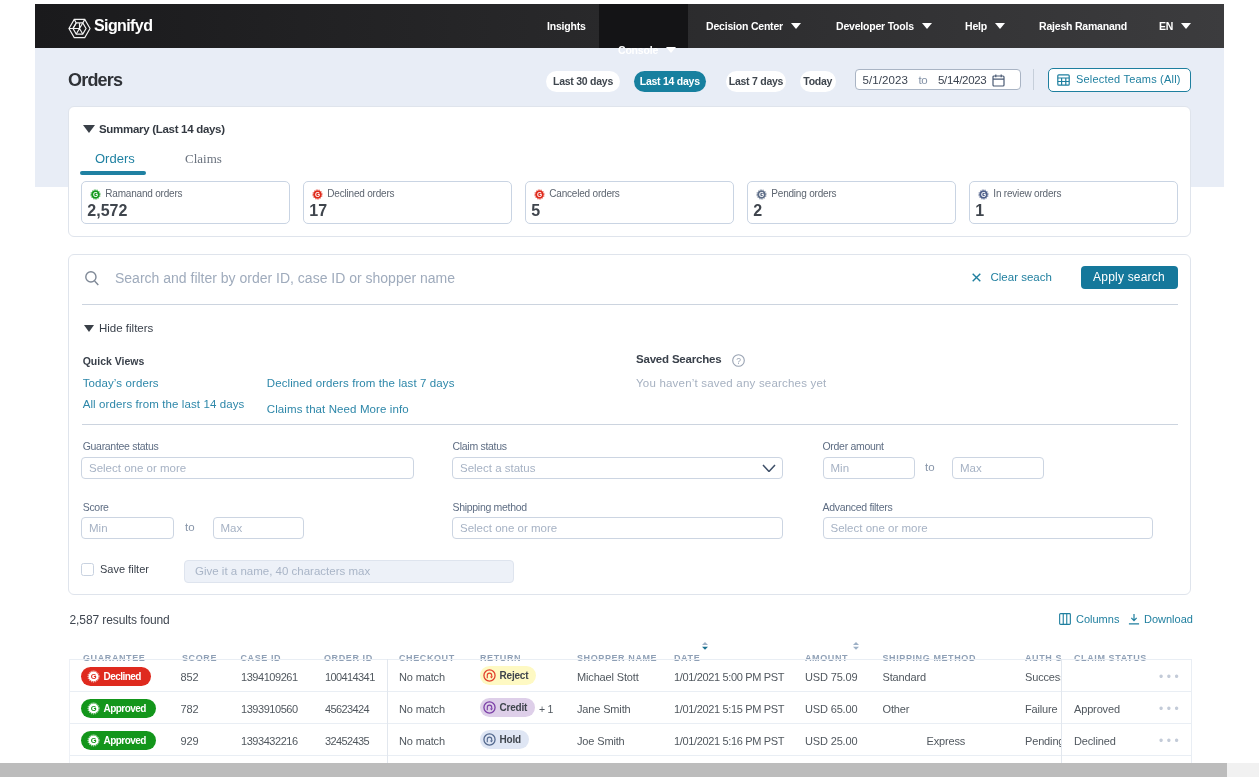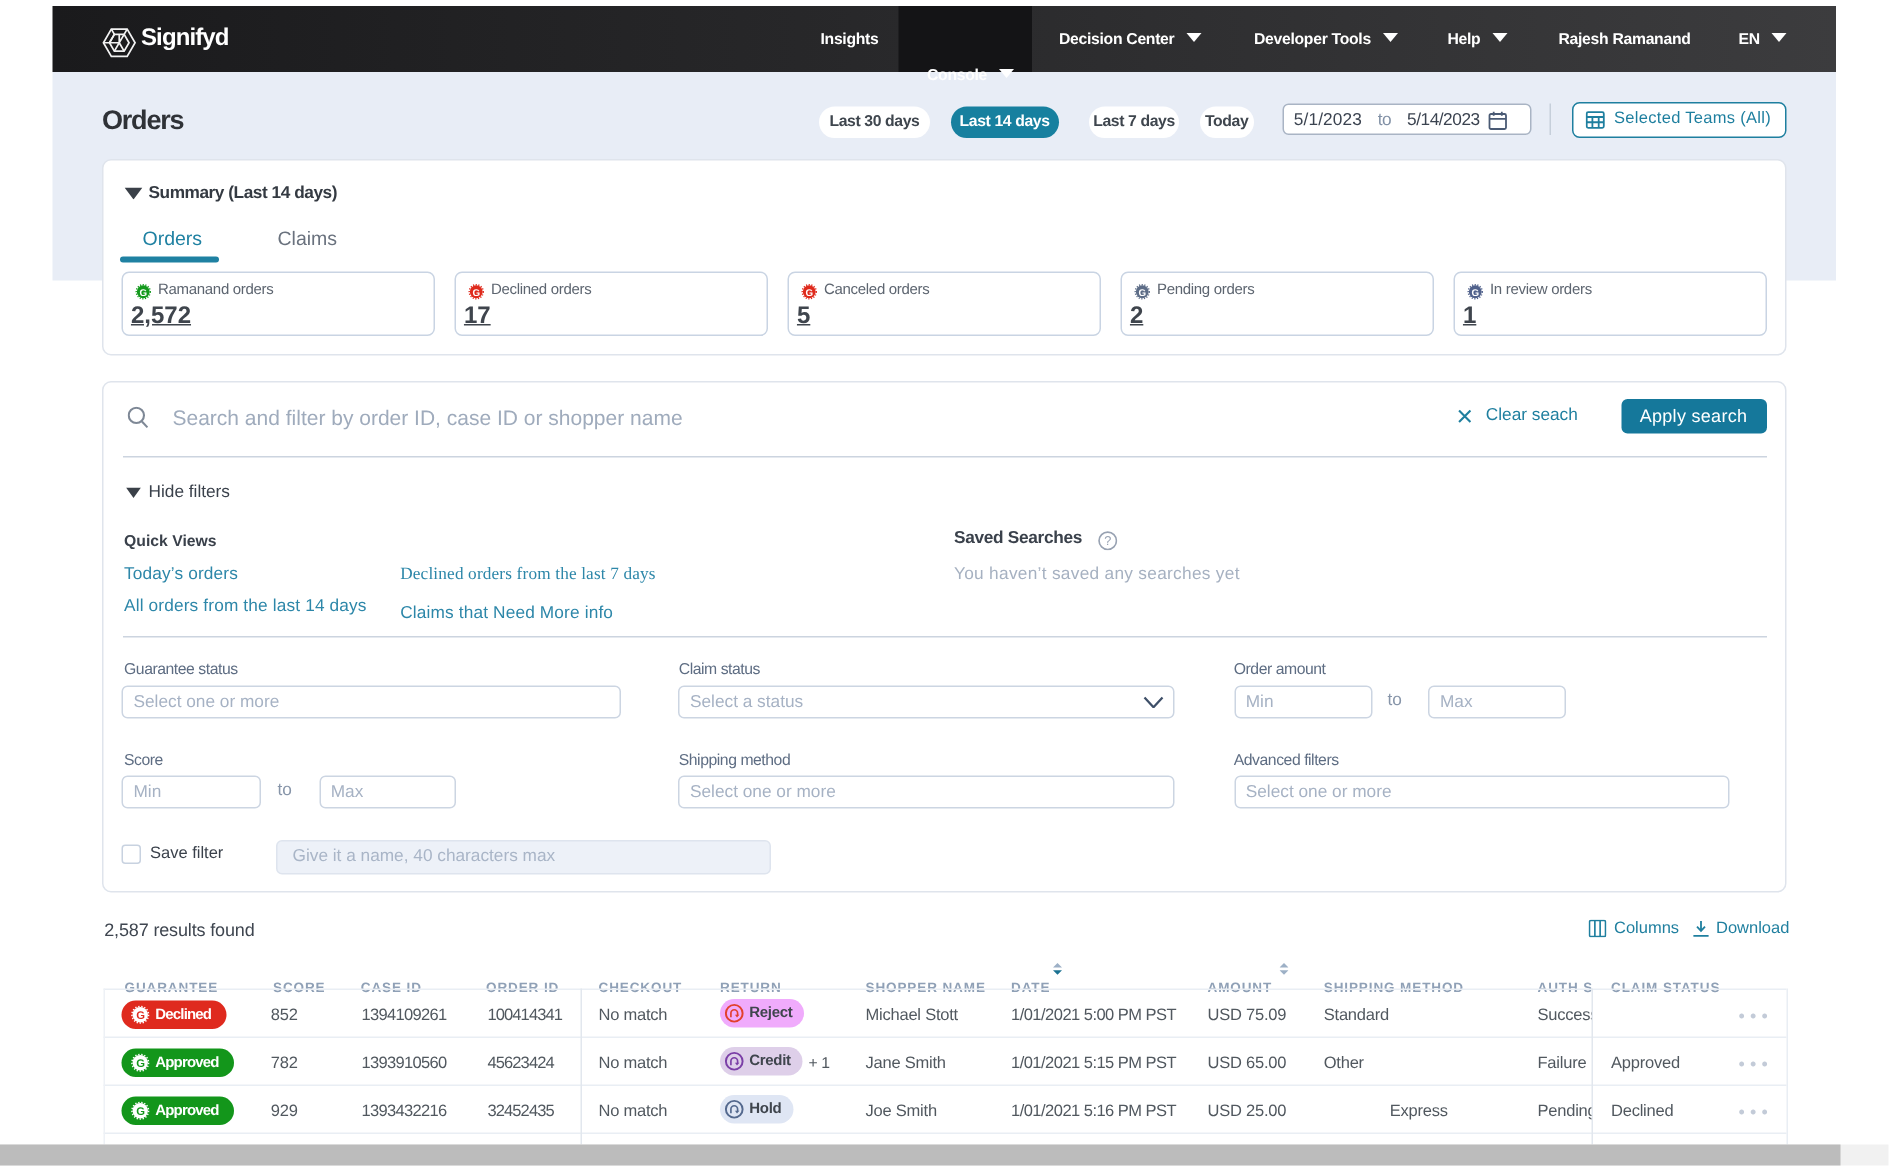--- a/index.html
+++ b/index.html
@@ -25,21 +25,21 @@
   #datebox { position:absolute; left:855px; top:69px; width:166px; height:20.5px; background:#fff;
     border:1px solid #a9b4c4; border-radius:4px; font-size:11.5px; letter-spacing:-0.4px; }
   #vline1 { position:absolute; left:1033px; top:69px; width:1px; height:21px; background:#c6cfda; }
   #teamsbtn { position:absolute; left:1048px; top:68px; width:143px; height:23.5px; background:#fff;
     border:1.5px solid #1e7f9f; border-radius:5px; color:#1e7f9f; font-size:11px; letter-spacing:0.2px; }
   
   .card { position:absolute; background:#fff; border:1px solid #dfe4ec; border-radius:6px; }
   .statbox { position:absolute; top:181px; width:209px; height:42.5px; background:#fff;
     border:1px solid #c9d4e3; border-radius:5px; }
   .statlabel { position:absolute; left:23px; top:6px; font-size:10px; letter-spacing:-0.2px; color:#5d6570; }
-  .statnum { position:absolute; left:5px; top:19.5px; font-size:16px; font-weight:bold; color:#3f454d;text-decoration:underline; }
+  .statnum { position:absolute; left:5px; top:19.5px; font-size:16px; font-weight:bold; color:#3f454d; }
   .flabel { position:absolute; font-size:10.5px; letter-spacing:-0.3px; color:#5e6d83; }
   .finput { position:absolute; height:22px; border:1px solid #ccd5e2; border-radius:4px; background:#fff;
     font-size:11.5px; color:#a6b2c4; line-height:20px; padding-left:7px; white-space:nowrap; overflow:hidden; }
   .tlink { color:#2d87a9; font-size:11.5px; letter-spacing:0.1px; position:absolute; white-space:nowrap; }
   .divider { position:absolute; left:82px; width:1096px; height:1px; background:#ccd4df; }
   
   .th { position:absolute; font-size:9px; font-weight:bold; letter-spacing:0.6px; color:#8fa0b6; white-space:nowrap;margin-top:12px; }
   .td { position:absolute; font-size:11px; letter-spacing:-0.15px; color:#51585f; white-space:nowrap; }
   .rowline { position:absolute; left:69px; width:1121.5px; height:1px; background:#e9eef4; }
   .gpill { position:absolute; left:81px; height:19.5px; border-radius:10px; color:#fff;
@@ -92,21 +92,21 @@
   </svg>
   <span style="position:absolute;left:27px;top:4px;">Selected Teams (All)</span>
 </div>
 
 <div class="card" style="left:68px;top:106px;width:1122.5px;height:131px;"></div>
 <svg class="abs" style="left:83px;top:125px" width="12" height="8">
     <polygon points="0,0 12,0 6,8" fill="#3a4048"></polygon>
   </svg>
 <div class="abs" style="left:99px;top:123px;font-size:11.5px;font-weight:bold;letter-spacing:-0.3px;color:#343a42;">Summary (Last 14 days)</div>
 <div class="abs" style="left:95px;top:151px;font-size:13px;color:#1f81a2;">Orders</div>
-<div class="abs" style="left:185px;top:151px;font-size:13px;color:#6a727e;">Claims</div>
+<div class="abs" style="left:185px;top:151px;font-size:13px;color:#6a727e;font-family:Liberation Serif, serif;">Claims</div>
 <div class="abs" style="left:80px;top:171px;width:66px;height:3.5px;background:#1f81a2;border-radius:2px;"></div>
 <div class="statbox" style="left:81.3px;">
   <svg style="position:absolute;left:8px;top:7px" width="11" height="11" viewBox="0 0 11 11">
       <circle cx="5.5" cy="5.5" r="4.3" fill="#13991c"></circle>
       <circle cx="5.5" cy="5.5" r="4.7" fill="none" stroke="#13991c" stroke-width="0.9" stroke-dasharray="0.8,1.0"></circle>
       <text x="5.5" y="8" font-size="6.5" font-weight="bold" fill="#fff" text-anchor="middle" font-family="Liberation Sans">G</text>
     </svg>
   <span class="statlabel">Ramanand orders</span>
   <span class="statnum">2,572</span>
 </div>
@@ -159,21 +159,21 @@
 <div class="abs" style="left:990.5px;top:271px;font-size:11.5px;color:#1f7f9f;">Clear seach</div>
 <div class="abs" style="left:1080.5px;top:266px;width:97px;height:23px;border-radius:4px;background:#15789b;color:#fff;font-size:12px;letter-spacing:0.2px;text-align:center;line-height:23px;">Apply search</div>
 <div class="divider" style="top:303.5px;"></div>
 <svg class="abs" style="left:83.5px;top:325px" width="10" height="7">
     <polygon points="0,0 10,0 5,7" fill="#3a4048"></polygon>
   </svg>
 <div class="abs" style="left:99px;top:322px;font-size:11.5px;color:#3a414b;">Hide filters</div>
 <div class="abs" style="left:82.7px;top:355px;font-size:10.5px;font-weight:bold;color:#3a414b;">Quick Views</div>
 <div class="tlink" style="left:82.7px;top:377px;">Today’s orders</div>
 <div class="tlink" style="left:82.7px;top:397.8px;">All orders from the last 14 days</div>
-<div class="tlink" style="left:266.8px;top:377px;font-family:Liberation Serif, serif;">Declined orders from the last 7 days</div>
+<div class="tlink" style="left:266.8px;top:377px;">Declined orders from the last 7 days</div>
 <div class="tlink" style="left:266.8px;top:403px;">Claims that Need More info</div>
 <div class="abs" style="left:636px;top:353px;font-size:11.5px;font-weight:bold;letter-spacing:-0.2px;color:#3a414b;">Saved Searches</div>
 <svg class="abs" style="left:732px;top:353.5px" width="13" height="13" viewBox="0 0 13 13" fill="none">
   <circle cx="6.5" cy="6.5" r="5.8" stroke="#98a2b2" stroke-width="1.1"></circle>
   <text x="6.5" y="9.6" font-size="8.5" fill="#98a2b2" text-anchor="middle" font-family="Liberation Sans">?</text>
 </svg>
 <div class="abs" style="left:636px;top:377px;font-size:11.5px;letter-spacing:0.2px;color:#a6b1c1;">You haven’t saved any searches yet</div>
 <div class="divider" style="top:423.5px;"></div>
 <div class="flabel" style="left:82.7px;top:440px;">Guarantee status</div>
 <div class="flabel" style="left:452.5px;top:440px;">Claim status</div>
@@ -241,21 +241,21 @@
 
 <div class="gpill" style="top:666.5px;background:#df2a1e;"><svg width="13" height="13" viewBox="0 0 13 13">
       <circle cx="6.5" cy="6.5" r="5.1" fill="#fff"></circle>
       <circle cx="6.5" cy="6.5" r="5.55" fill="none" stroke="#fff" stroke-width="1" stroke-dasharray="0.9,1.15"></circle>
       <text x="6.5" y="9.3" font-size="7.5" font-weight="bold" fill="#df2a1e" text-anchor="middle" font-family="Liberation Sans">G</text>
     </svg>Declined</div>
 <div class="td" style="left:180.5px;top:670.5px;">852</div>
 <div class="td ls45" style="left:241px;top:670.5px;">1394109261</div>
 <div class="td ls6" style="left:325px;top:670.5px;">100414341</div>
 <div class="td" style="left:399px;top:670.5px;">No match</div>
-<div class="rpill" style="top:665.5px;background:#f0abfc;">
+<div class="rpill" style="top:665.5px;background:#fef9c3;">
   <svg width="13" height="13" viewBox="0 0 14 14" fill="none" stroke="#e2402d" style="margin-right:4px;">
     <circle cx="7" cy="7" r="6" stroke-width="1.4"></circle>
     <path d="M4.6 9.9 V6.9 a2.4 2.4 0 0 1 4.8 0 V8.3" stroke-width="1.2"></path>
     <polygon points="7.5,8.1 9,10.1 10.7,8.1" fill="#e2402d" stroke="none"></polygon>
   </svg>Reject</div>
 <div class="td" style="left:577px;top:670.5px;">Michael Stott</div>
 <div class="td ls35" style="left:674px;top:670.5px;">1/01/2021 5:00 PM PST</div>
 <div class="td" style="left:805px;top:670.5px;">USD 75.09</div>
 <div class="td" style="left:882.5px;top:670.5px;">Standard</div>
 <div class="td" style="left:1025px;top:670.5px;width:36px;overflow:hidden;">Success</div>

